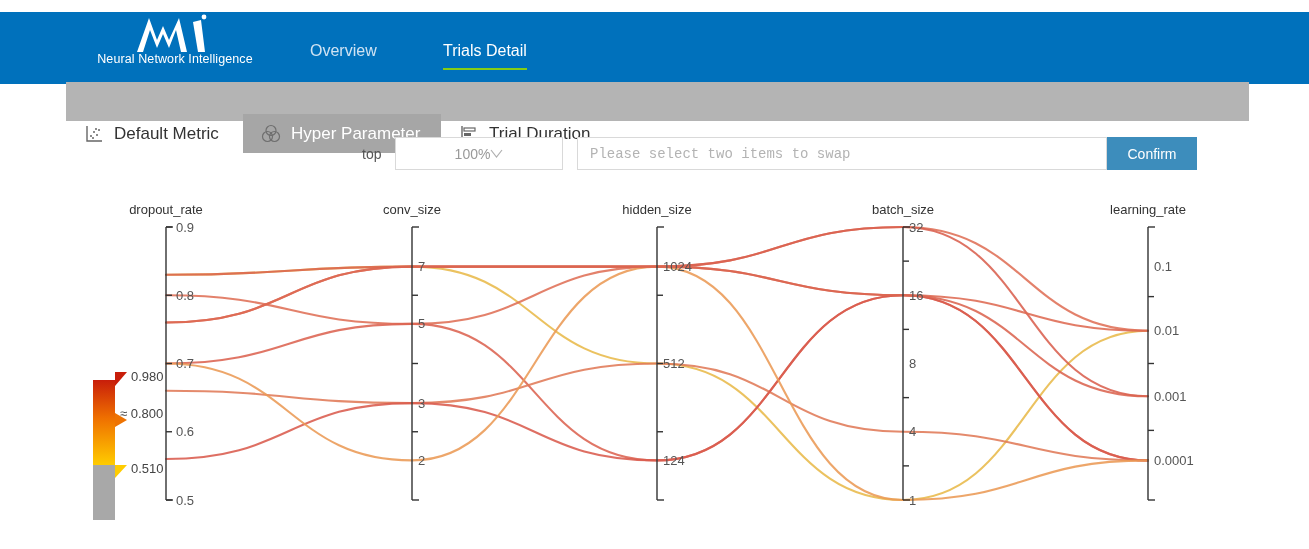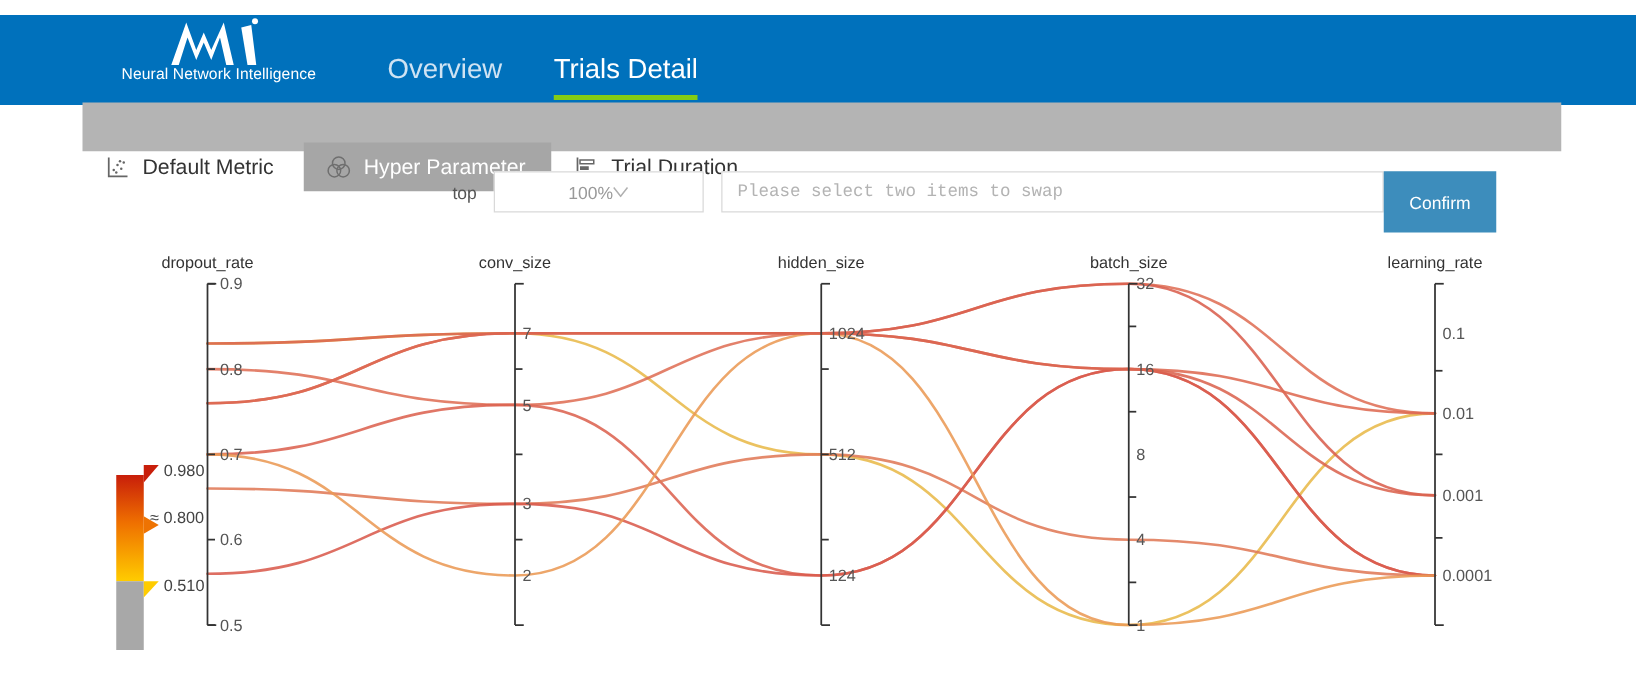--- a/index.html
+++ b/index.html
@@ -38,29 +38,29 @@
   #brand-text {
     color: #ffffff;
     font-size: 12.5px;
     letter-spacing: .1px;
     white-space: nowrap;
     margin-top: -2px;
   }
   .nav-link {
     position: absolute;
     top: 30px;
-    font-size: 22px;
+    font-size: 16px;
     color: #cfe3f3;
     white-space: nowrap;
     cursor: pointer;
     padding-bottom: 8px;
   }
   .nav-link.active {
     color: #ffffff;
-    border-bottom: 4px solid #84cc16;
+    border-bottom: 2px solid #84cc16;
   }
   #nav-overview { left: 310px; }
   #nav-trials   { left: 443px; }
 
   
   #tab-strip {
     position: absolute;
     left: 66px; top: 82px;
     width: 1183px; height: 39px;
     background: #b4b4b4;
@@ -125,21 +125,21 @@
     outline: none;
     font-size: 14px;
     color: #333333;
     padding: 0 12px;
     font-family: Liberation Mono, monospace;
   }
   #swap-input::placeholder { color: #b3b3b3; }
   #confirm-button {
     position: absolute;
     left: 1107px; top: 4px;
-    width: 90px; height: 49px;
+    width: 90px; height: 33px;
     background: #3d8dbc;
     color: #ffffff;
     border: none;
     font-size: 14px;
     cursor: pointer;
     font-family: "Liberation Sans", sans-serif;
   }
 
   
   #chart-area {

